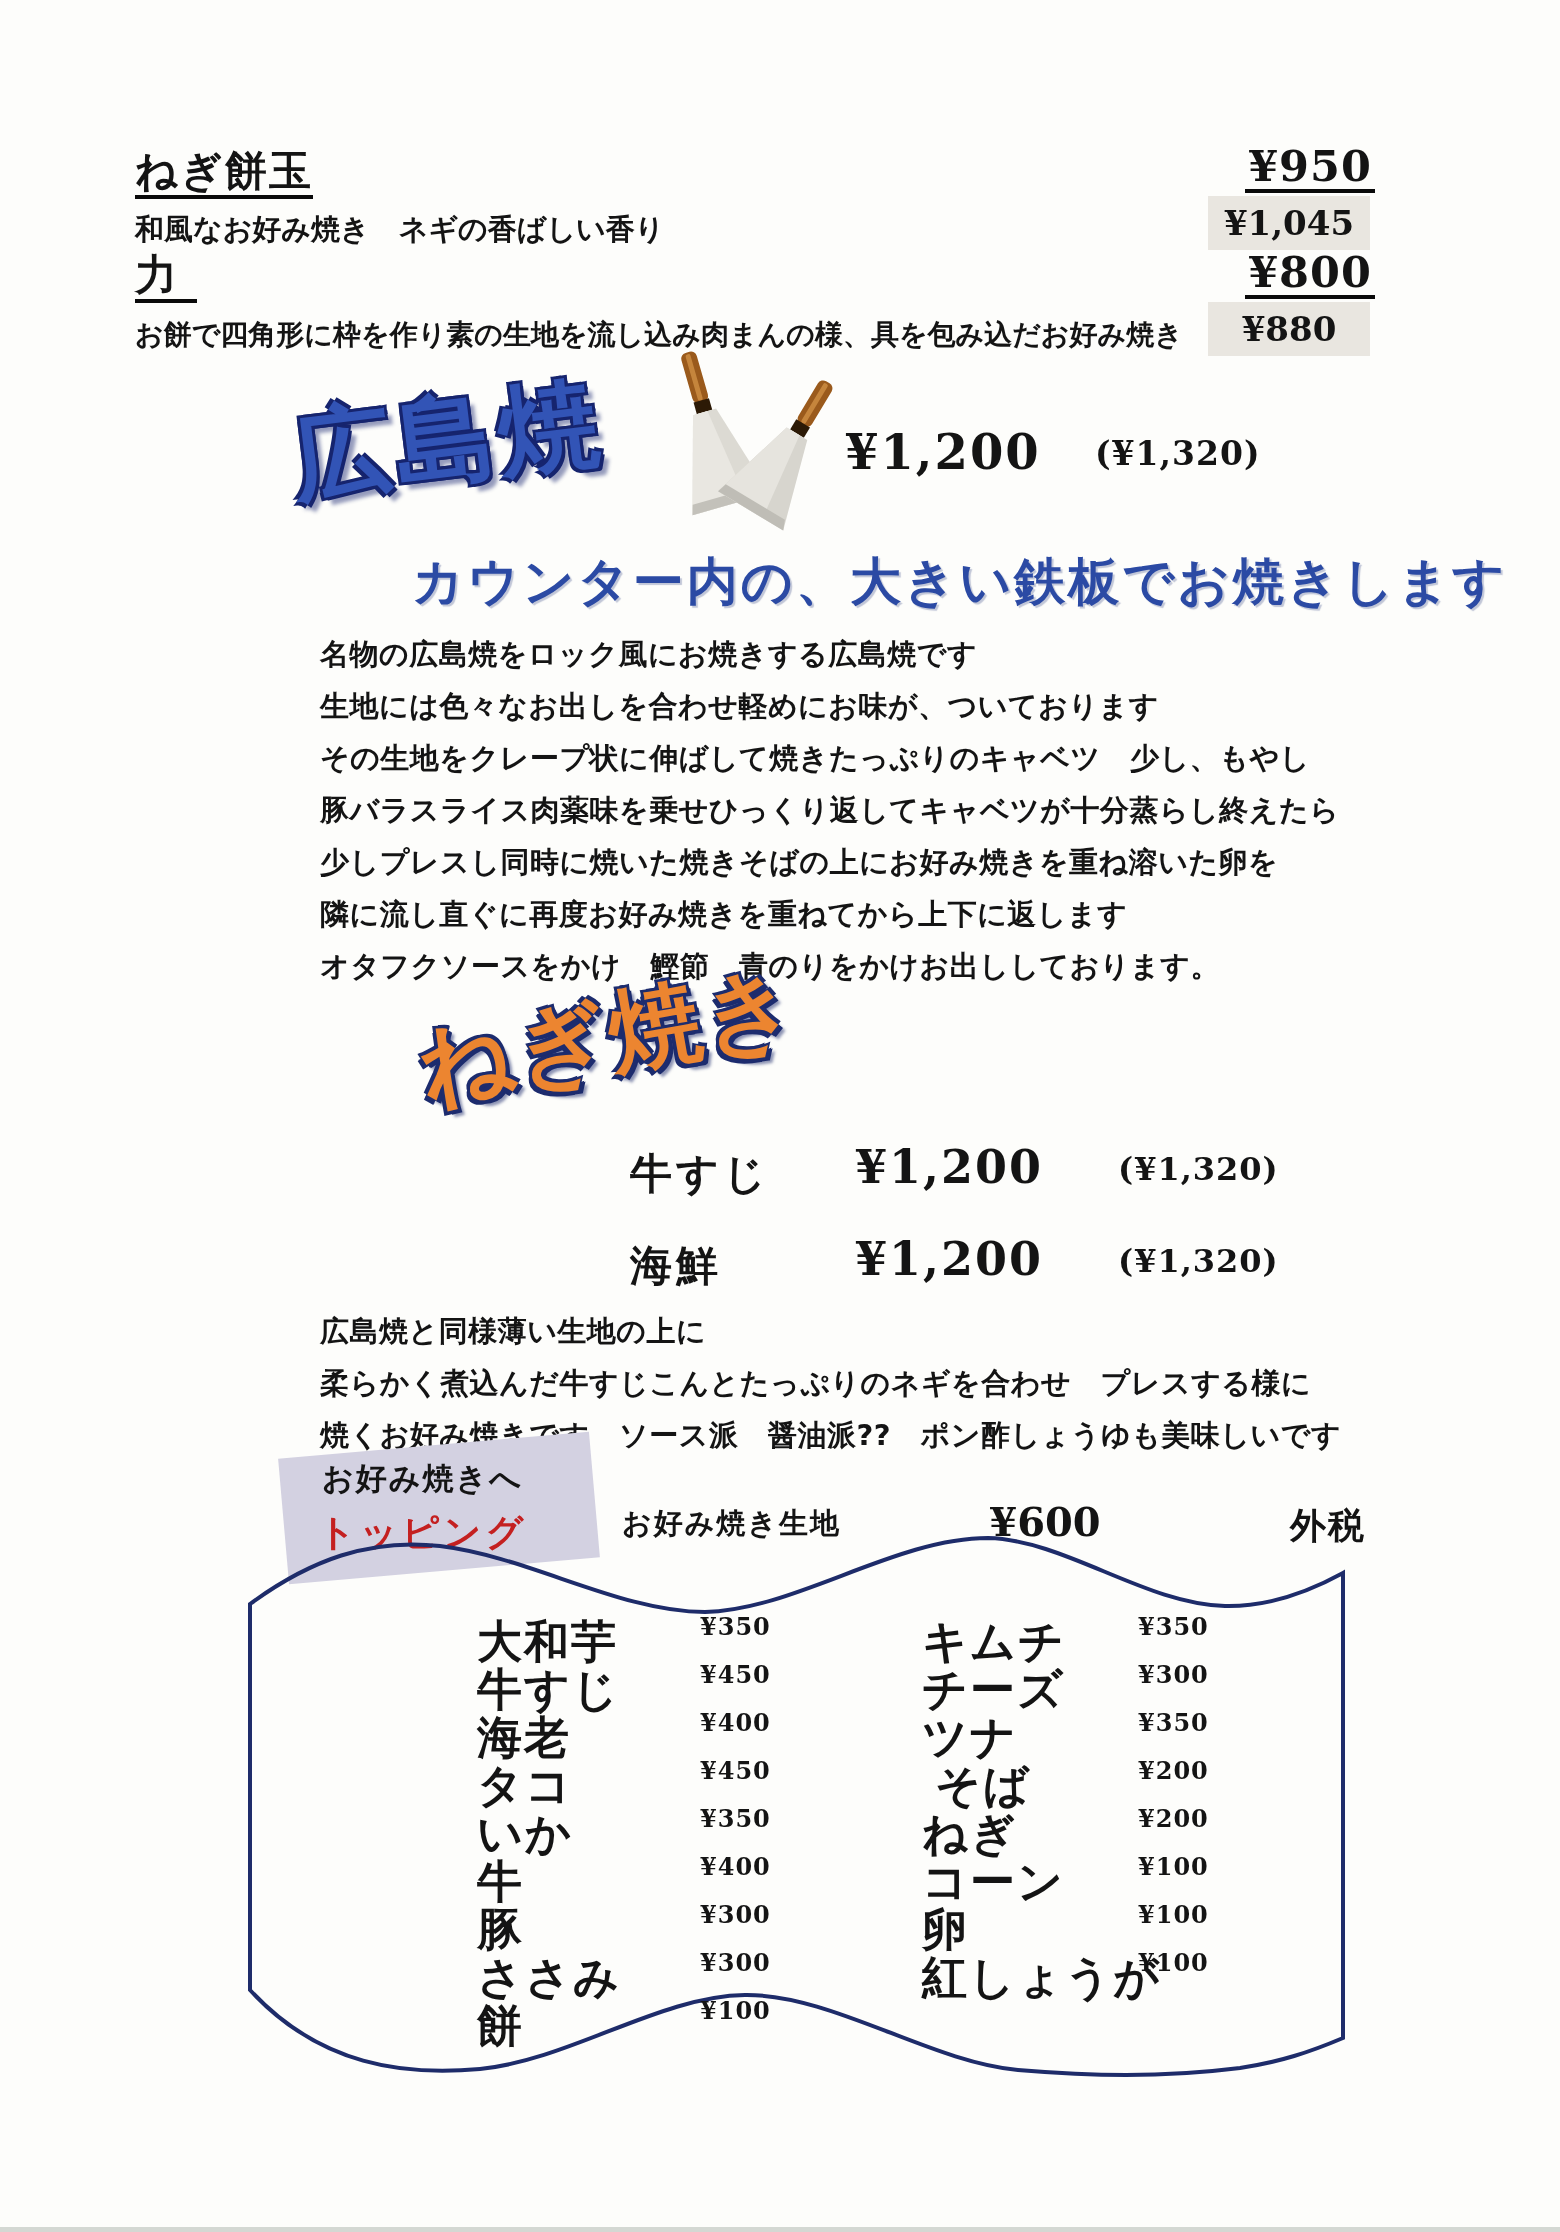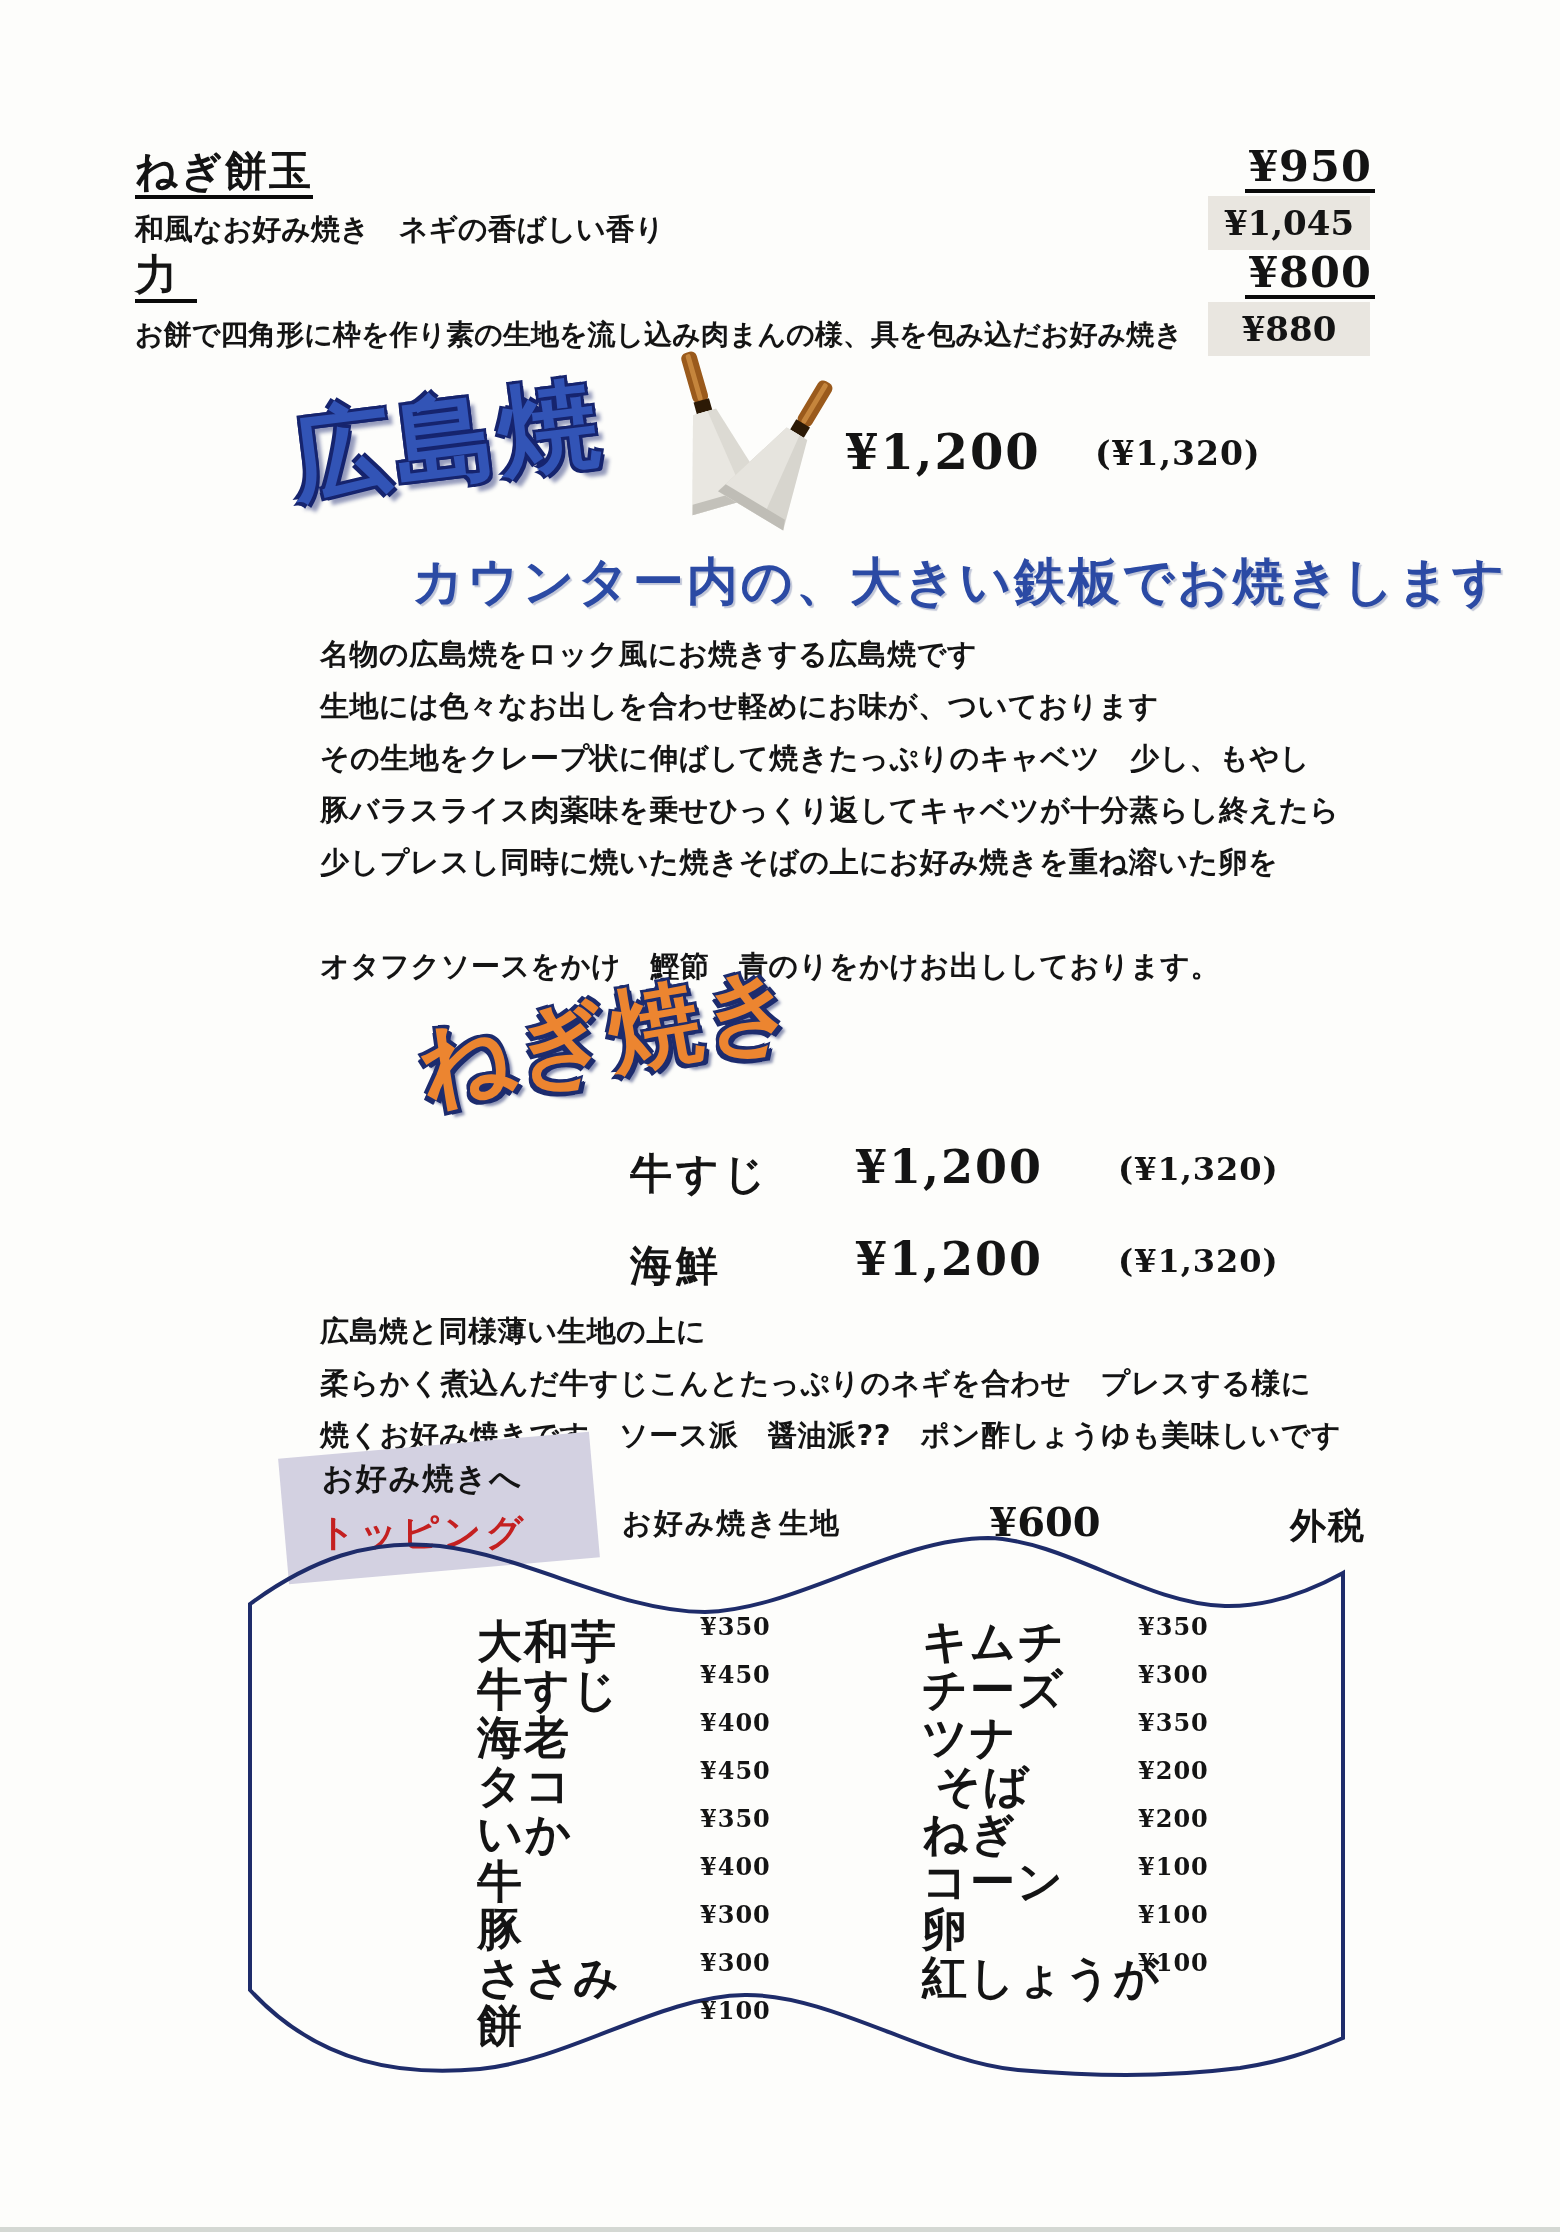--- a/index.html
+++ b/index.html
@@ -109,20 +109,21 @@
   <div class="abs serif big-price" style="left:845px;top:424px;">¥1,200</div>
   <div class="abs serif tax-price" style="left:1095px;top:434px;">(¥1,320)</div>
 
   <div class="abs h-subtitle" style="left:412px;top:548px;">カウンター内の、大きい鉄板でお焼きします</div>
 
   <div class="abs para" style="left:320px;top:628px;">名物の広島焼をロック風にお焼きする広島焼です</div>
   <div class="abs para" style="left:320px;top:680px;">生地には色々なお出しを合わせ軽めにお味が、ついております</div>
   <div class="abs para" style="left:320px;top:732px;">その生地をクレープ状に伸ばして焼きたっぷりのキャベツ　少し、もやし</div>
   <div class="abs para" style="left:320px;top:784px;">豚バラスライス肉薬味を乗せひっくり返してキャベツが十分蒸らし終えたら</div>
   <div class="abs para" style="left:320px;top:836px;">少しプレスし同時に焼いた焼きそばの上にお好み焼きを重ね溶いた卵を</div>
+  <div class="abs para" style="left:320px;top:888px;">隣に流し直ぐに再度お好み焼きを重ねてから上下に返します</div>
   <div class="abs para" style="left:320px;top:940px;">オタフクソースをかけ　鰹節　青のりをかけお出ししております。</div>
 
   <div class="abs n-title" style="left:428px;top:1022px;">ねぎ焼き</div>
 
   <div class="abs gothic n-name" style="left:630px;top:1146px;">牛すじ</div>
   <div class="abs serif n-price" style="left:855px;top:1140px;">¥1,200</div>
   <div class="abs serif n-tax" style="left:1118px;top:1150px;">(¥1,320)</div>
 
   <div class="abs gothic n-name" style="left:630px;top:1238px;">海鮮</div>
   <div class="abs serif n-price" style="left:855px;top:1232px;">¥1,200</div>

